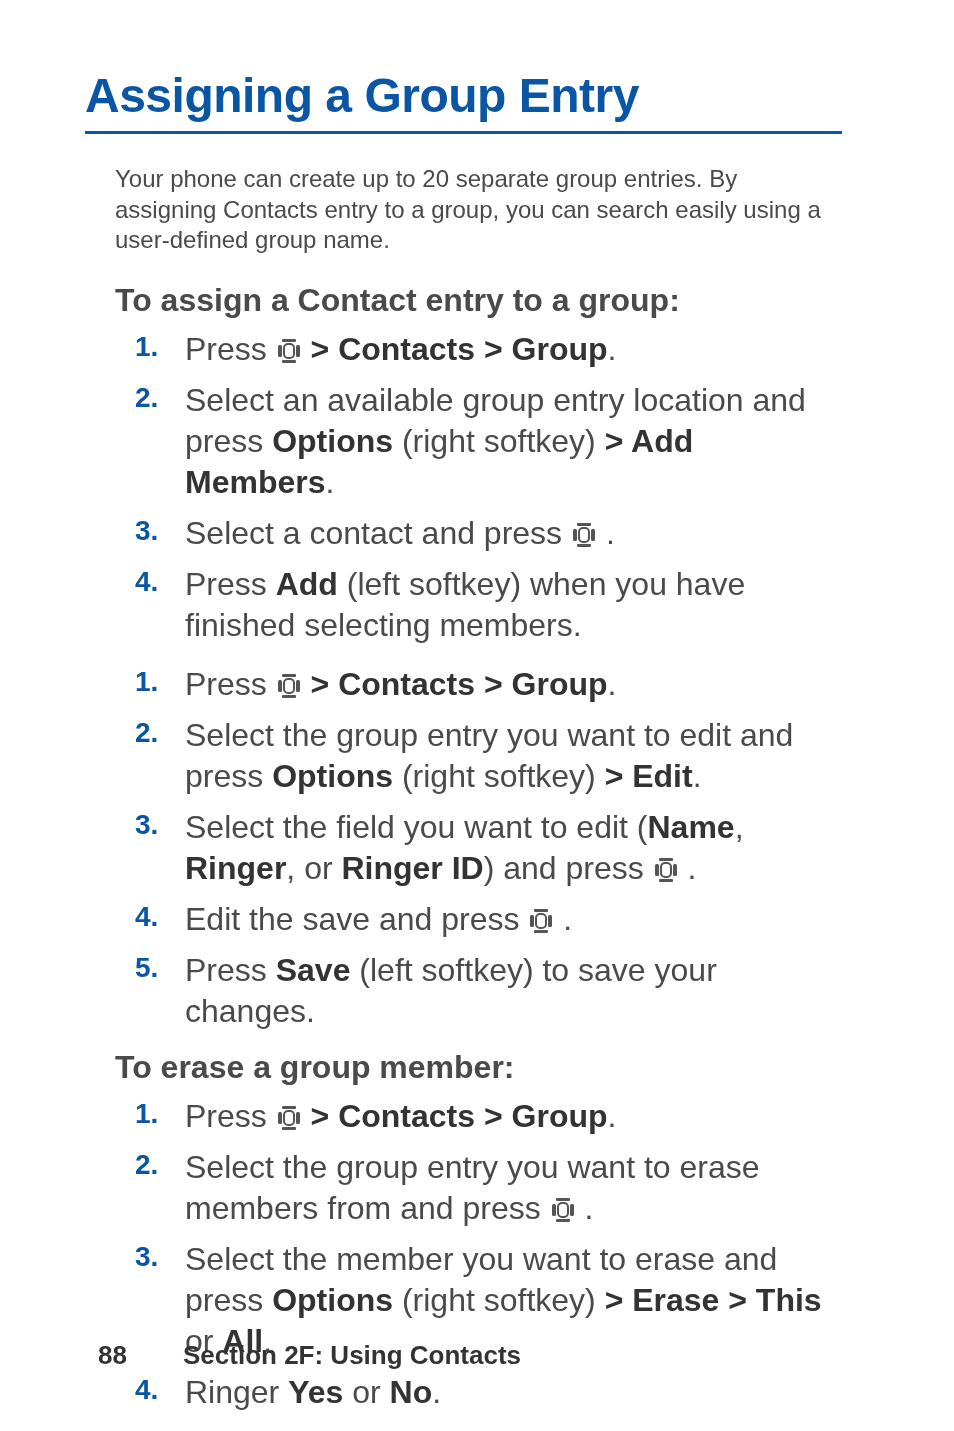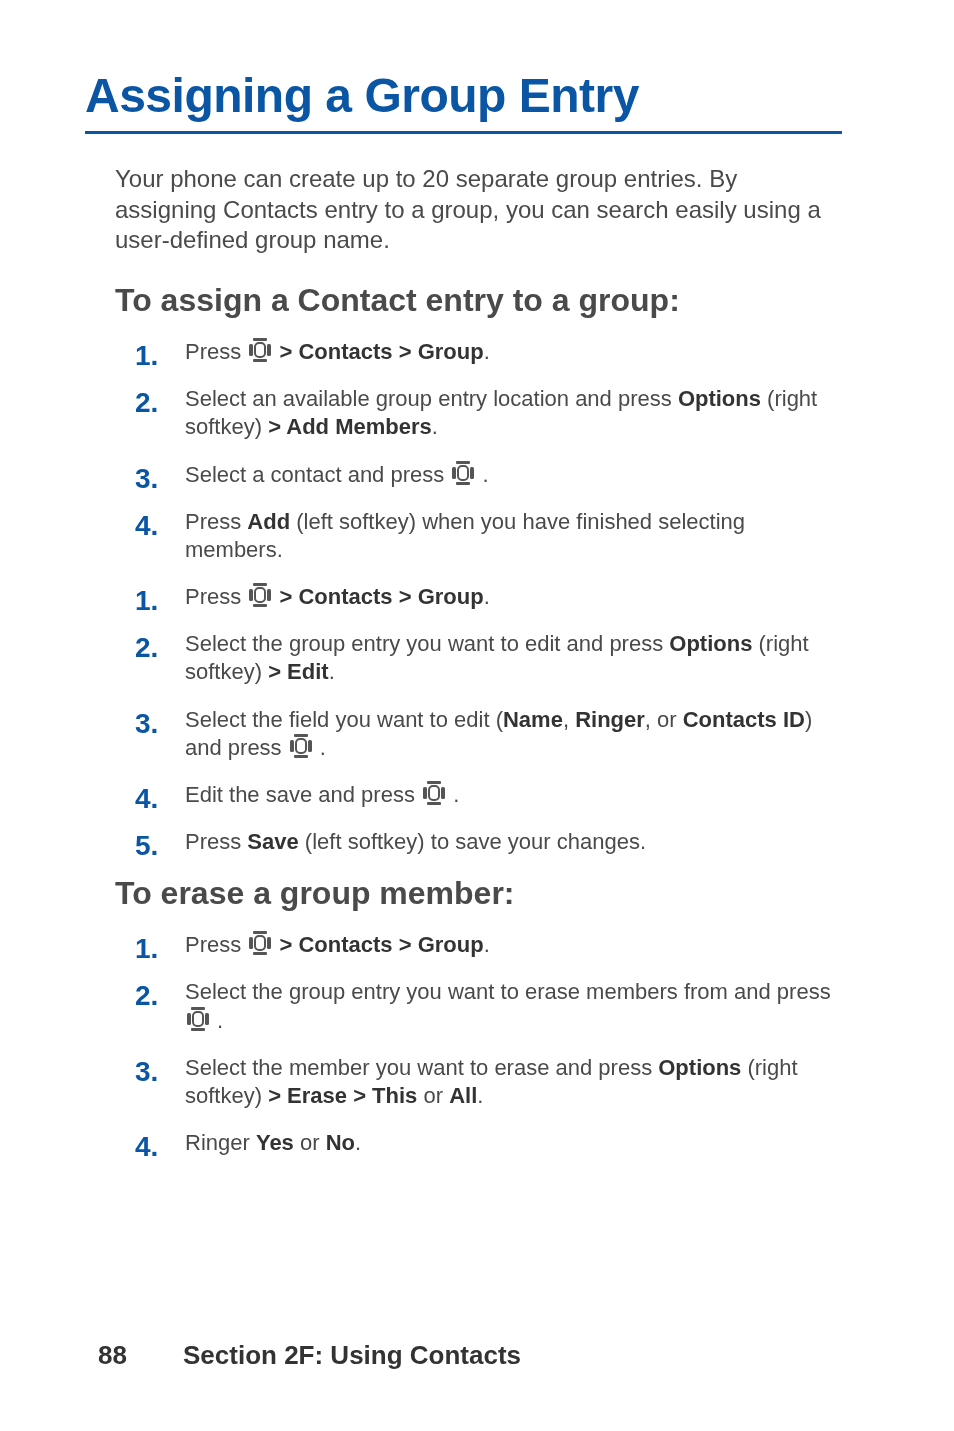--- a/index.html
+++ b/index.html
@@ -49,23 +49,23 @@
     font-stretch: condensed;
   }
   ol {
     margin: 0 0 18px 0;
     padding: 0 0 0 70px;
     counter-reset: step;
     list-style: none;
   }
   ol > li {
     position: relative;
-    font-size: 22px;
+    font-size: 32px;
     line-height: 1.28;
-    margin: 19px 0;
+    margin: 10px 0;
     font-stretch: condensed;
     padding-right: 4px;
   }
   ol > li::before {
     counter-increment: step;
     content: counter(step) ".";
     position: absolute;
     left: -50px;
     top: 0;
     font-weight: 700;
@@ -141,21 +141,21 @@
     <ol>
       <li>
         <span>Press </span><span class="nav-icon"><svg width="22" height="24">
               <use href="#navkey"></use>
             </svg></span><span class="bold"> &gt; Contacts &gt; Group</span><span>.</span>
       </li>
       <li>
         <span>Select the group entry you want to edit and press </span><span class="bold">Options</span><span> (right softkey) </span><span class="bold">&gt; Edit</span><span>.</span>
       </li>
       <li>
-        <span>Select the field you want to edit (</span><span class="bold">Name</span><span>, </span><span class="bold">Ringer</span><span>, or </span><span class="bold">Contacts ID</span><span>) and press </span><span class="nav-icon"><svg width="22" height="24">
+        <span>Select the field you want to edit (</span><span class="bold">Name</span><span>, </span><span class="bold">Ringer</span><span>, or </span><span class="bold">Ringer ID</span><span>) and press </span><span class="nav-icon"><svg width="22" height="24">
               <use href="#navkey"></use>
             </svg></span><span> .</span>
       </li>
       <li>
         <span>Edit the save and press </span><span class="nav-icon"><svg width="22" height="24">
               <use href="#navkey"></use>
             </svg></span><span> .</span>
       </li>
       <li>
         <span>Press </span><span class="bold">Save</span><span> (left softkey) to save your changes.</span>

